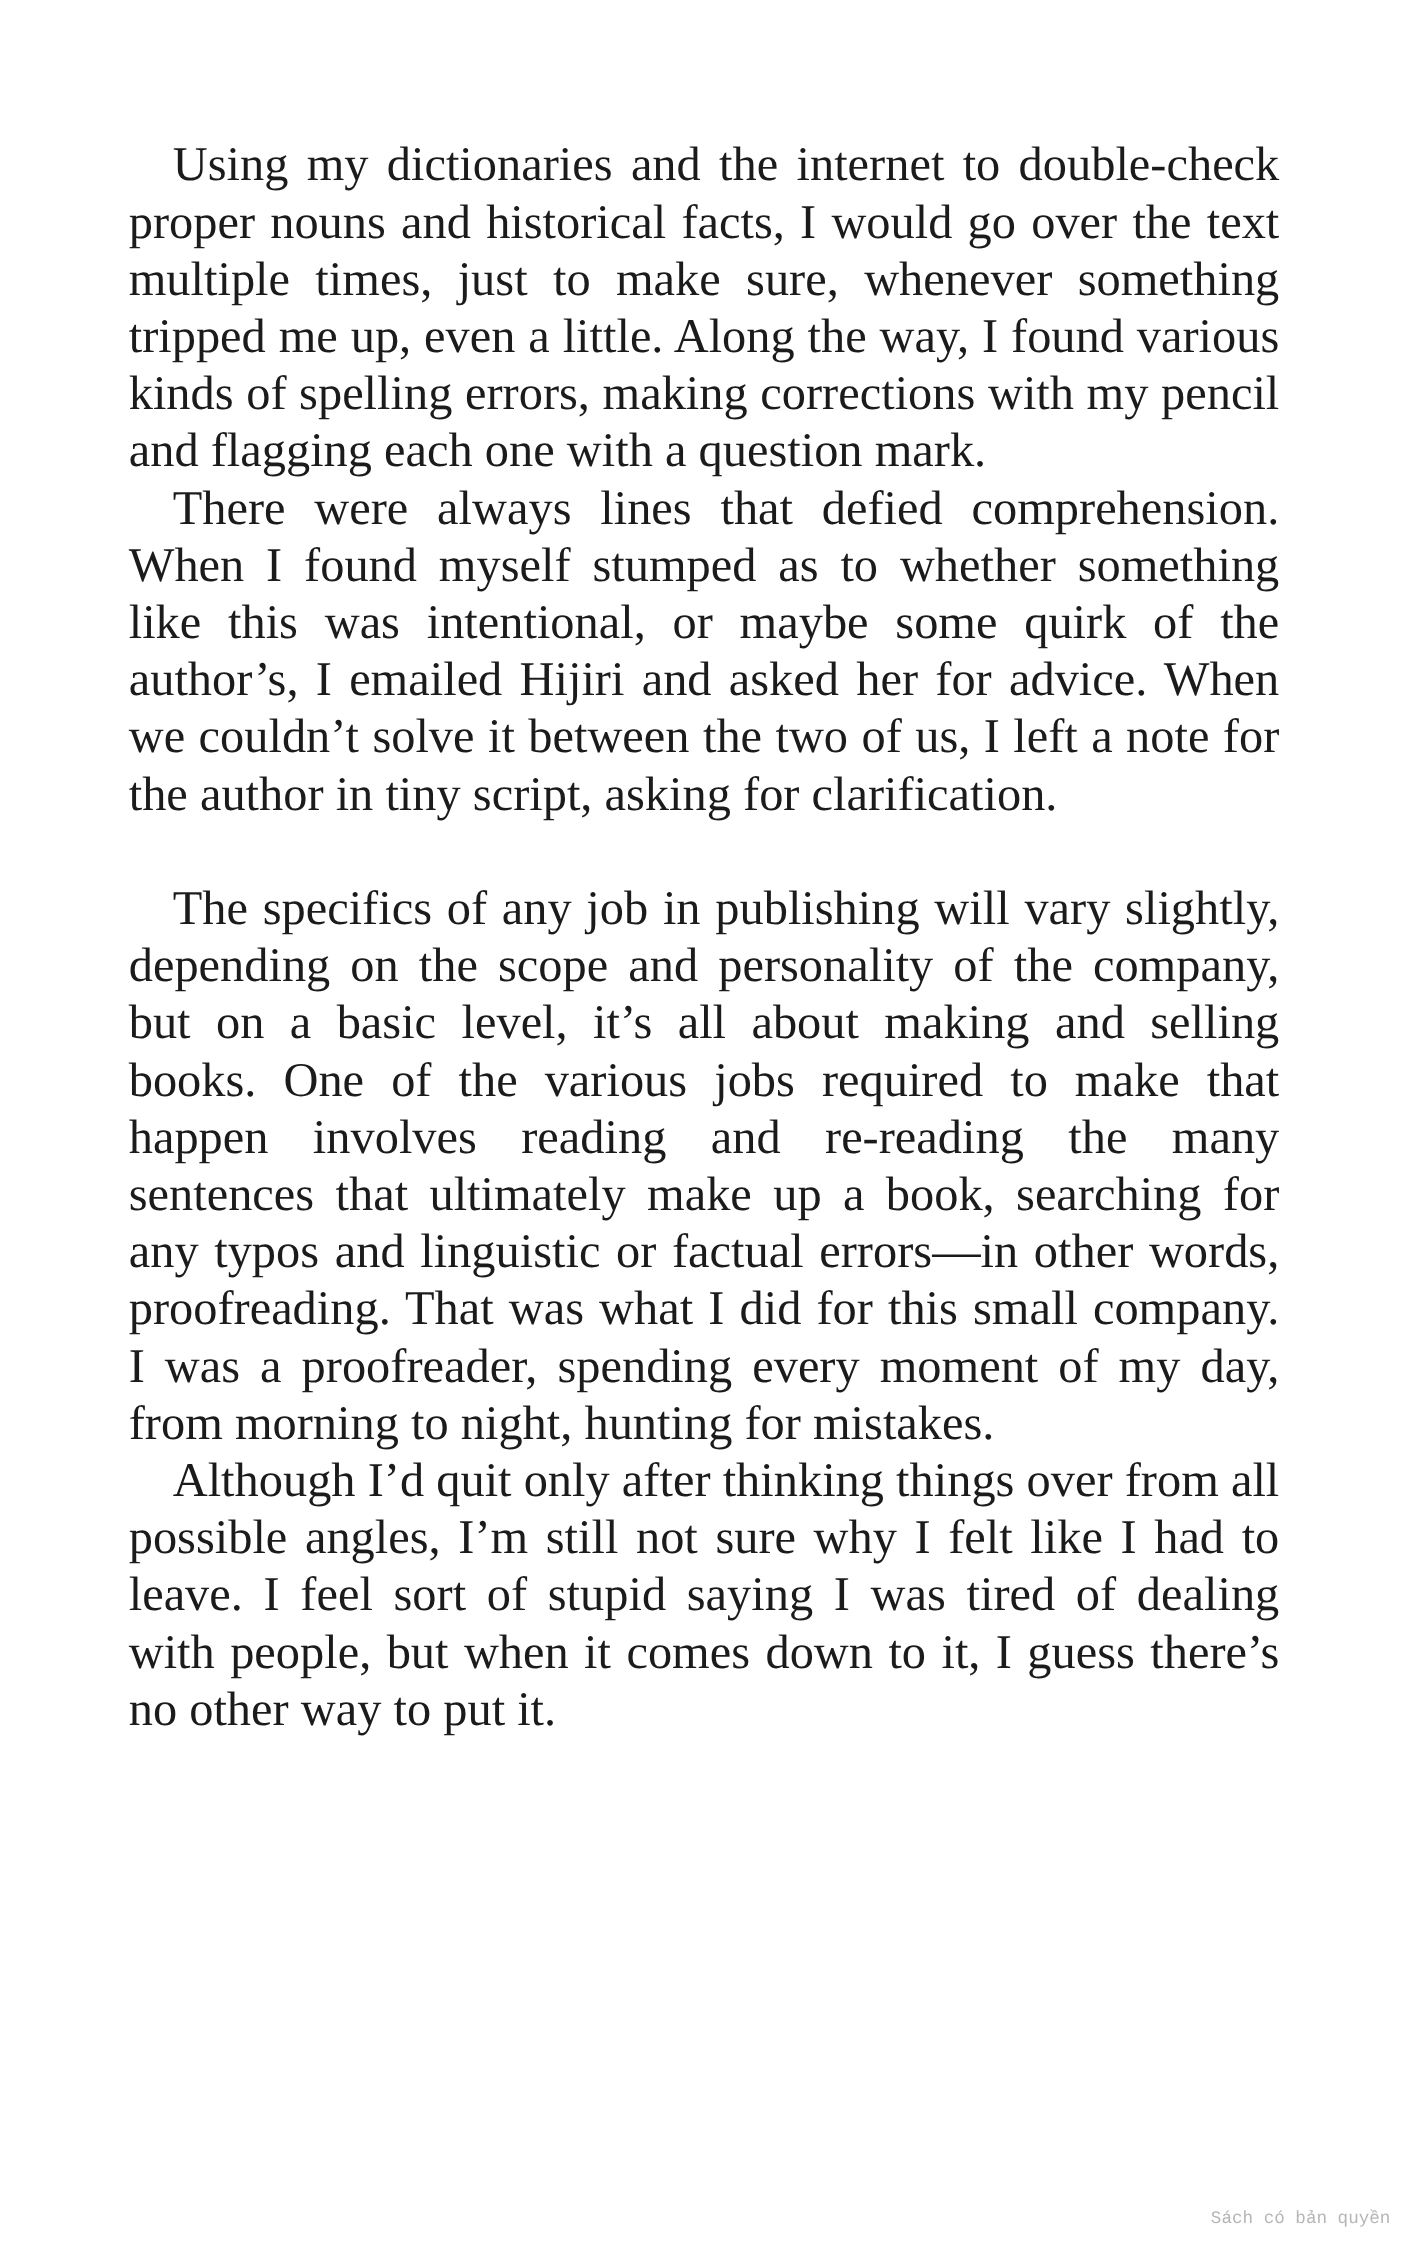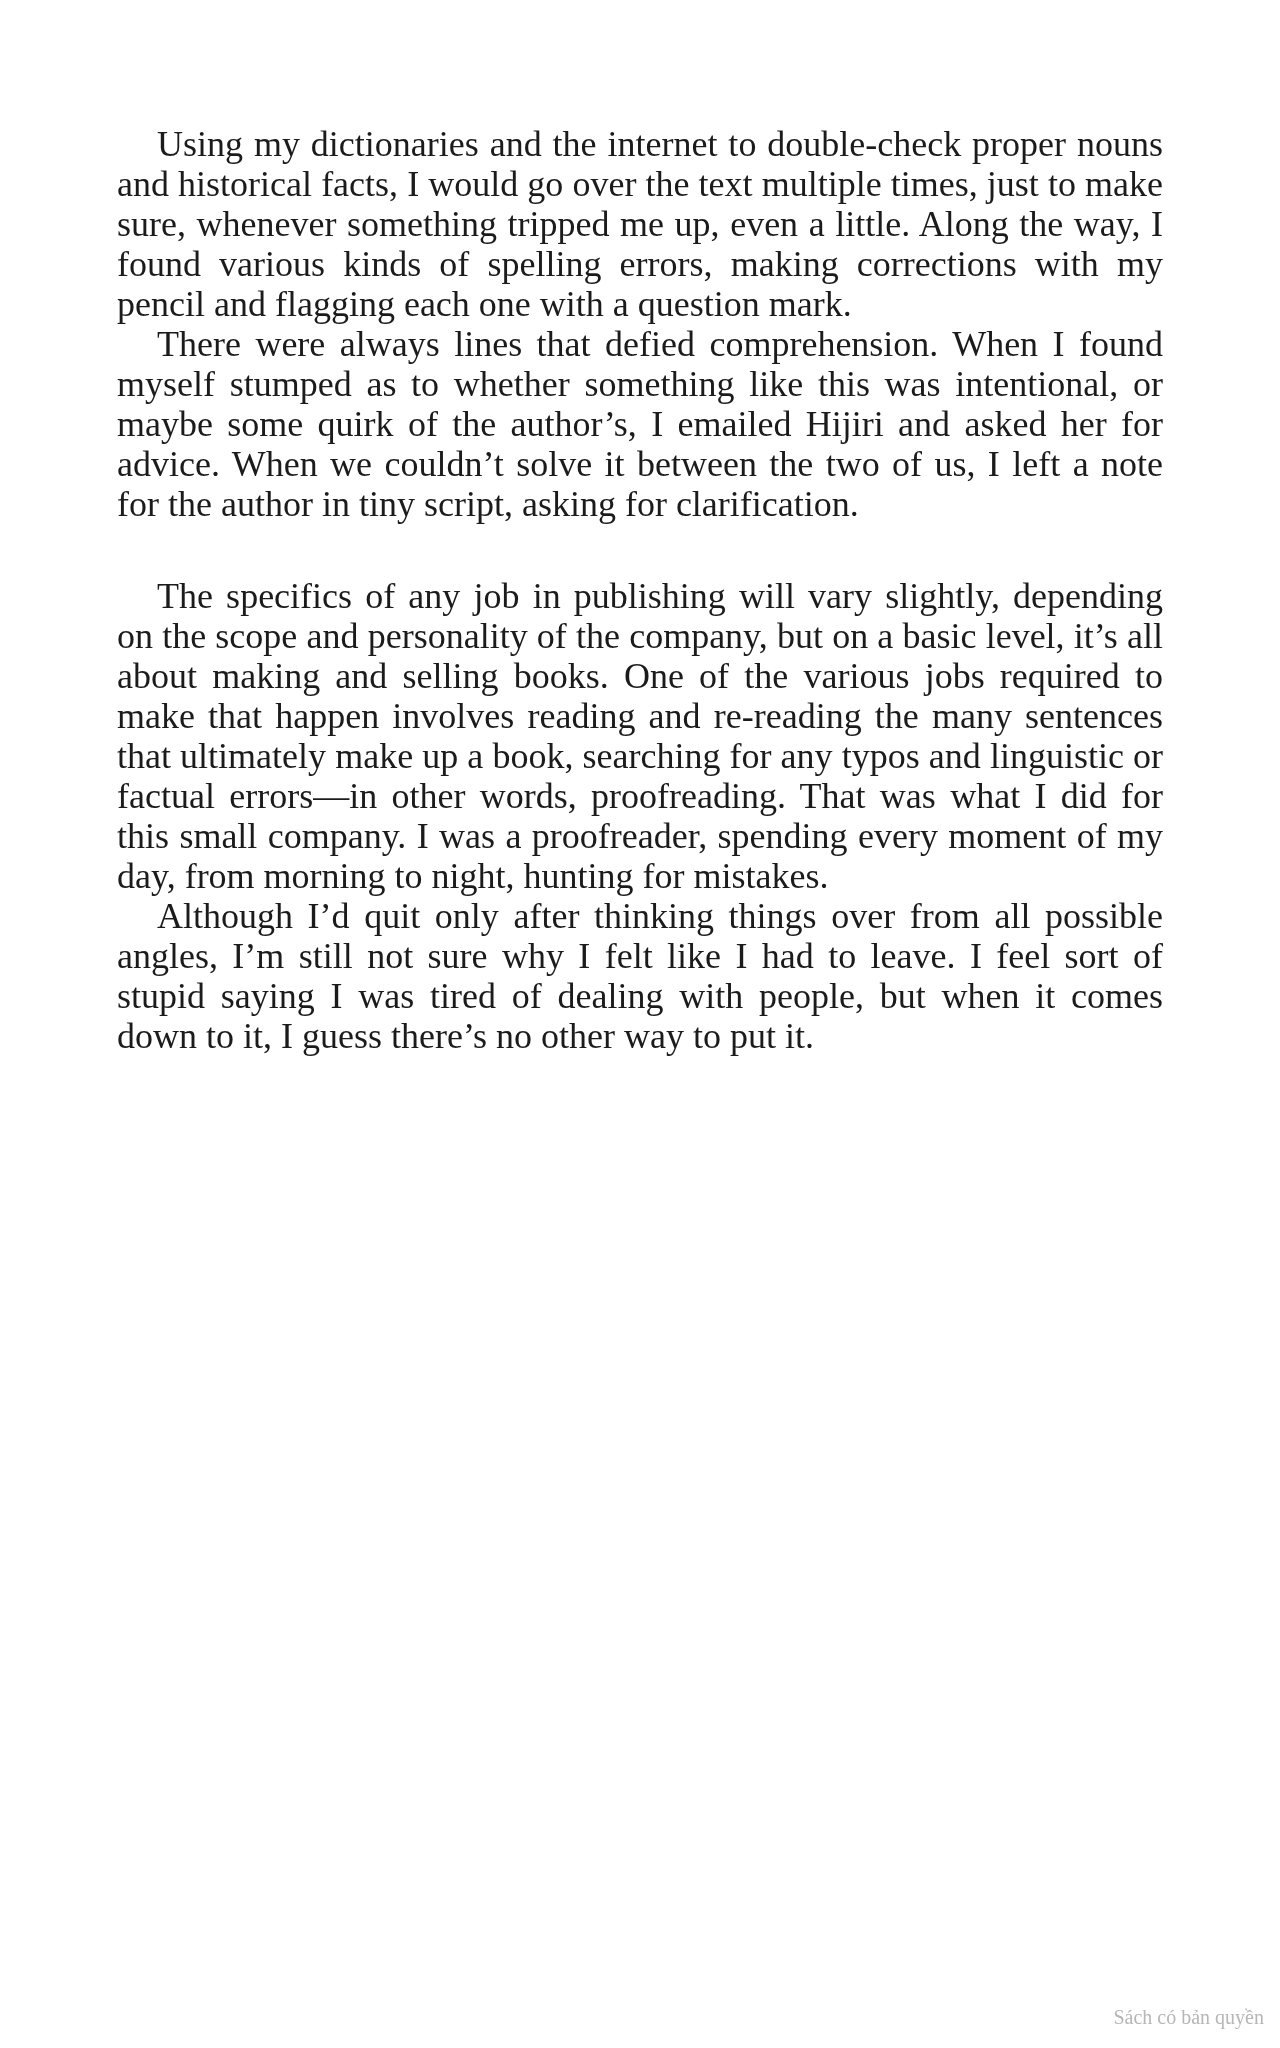--- a/index.html
+++ b/index.html
@@ -14,40 +14,40 @@
     background: #ffffff;
     overflow: hidden;
     font-family: "Liberation Serif", "DejaVu Serif", serif;
   }
   .text-block {
     position: absolute;
     left: 117px;
     top: 124px;
     width: 1046px;
     color: #1b1b1b;
-    font-size: 36px;
-    line-height: 40px;
+    font-size: 44px;
+    line-height: 52px;
     text-align: justify;
     text-justify: inter-word;
   }
   .text-block p {
     margin: 0;
     padding: 0;
     text-indent: 40px;
   }
   .section-break {
     height: 52px;
   }
   .watermark {
     position: absolute;
     right: 16px;
     bottom: 20px;
-    font-size: 20px;
+    font-size: 16px;
     line-height: 22px;
-    font-family: Liberation Serif, serif;
+    font-family: Liberation Mono, monospace;
   }
 </style>
 </head>
 <body>
 
 <div class="page" style="background: rgb(255, 255, 255);">
   <div class="text-block" id="text-block" style="color: rgb(27, 27, 27);">
       <p>Using my dictionaries and the internet to double-check proper nouns and historical facts, I would go over the text multiple times, just to make sure, whenever something tripped me up, even a little. Along the way, I found various kinds of spelling errors, making corrections with my pencil and flagging each one with a question mark.</p>
       <p>There were always lines that defied comprehension. When I found myself stumped as to whether something like this was intentional, or maybe some quirk of the author’s, I emailed Hijiri and asked her for advice. When we couldn’t solve it between the two of us, I left a note for the author in tiny script, asking for clarification.</p>
       <div class="section-break"></div>

